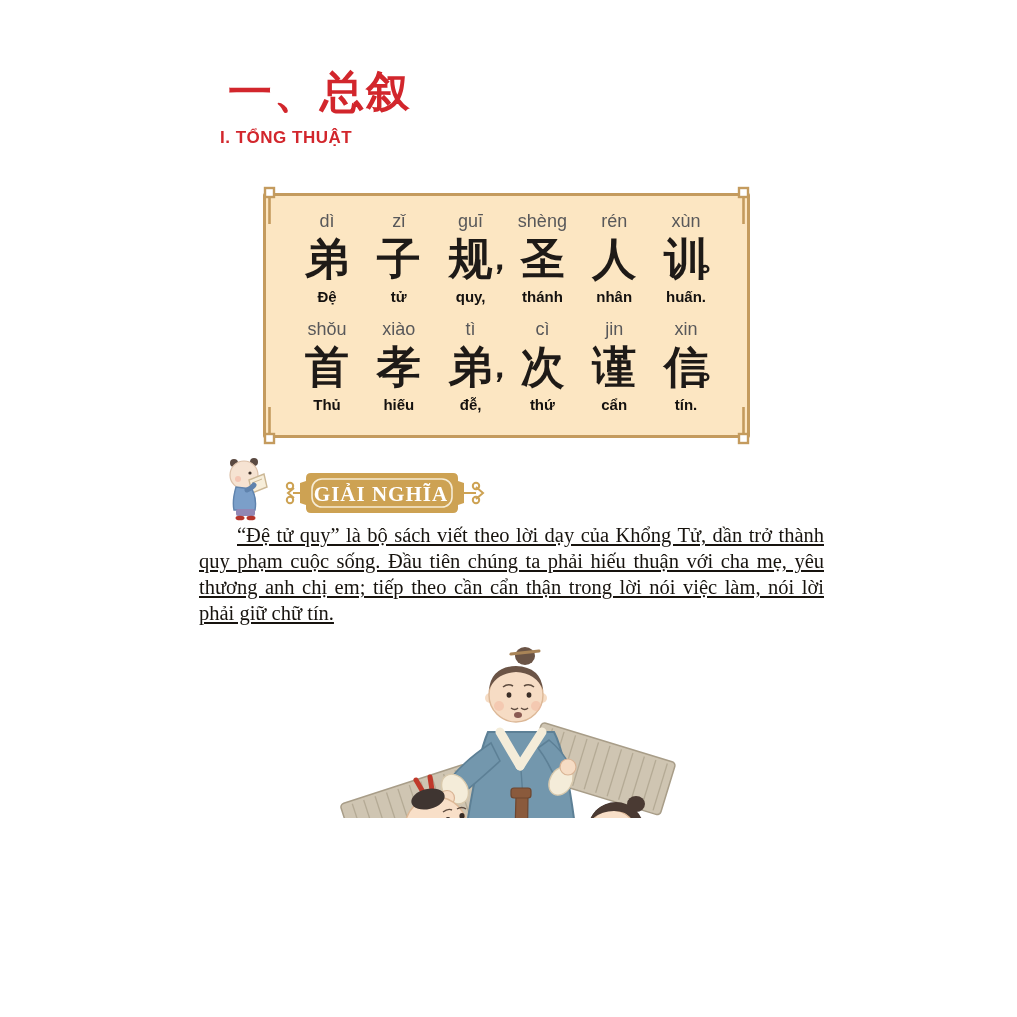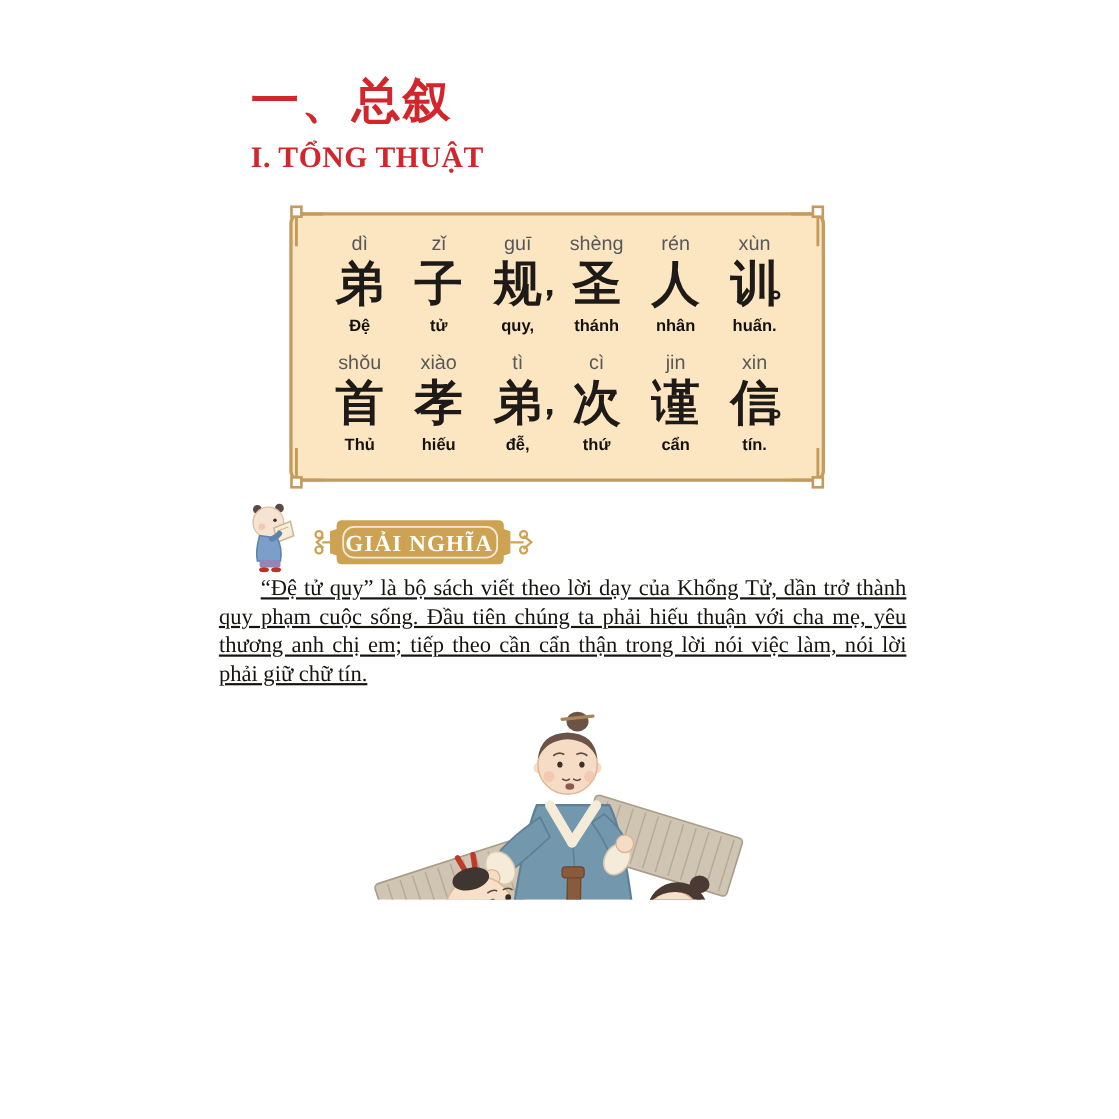--- a/index.html
+++ b/index.html
@@ -2,26 +2,26 @@
 <html><head>
 <meta charset="utf-8">
 <style>
   html,body{margin:0;padding:0;background:#ffffff;}
   #page{position:relative;width:1017px;height:818px;background:#ffffff;overflow:hidden;
         font-family:"Liberation Sans",sans-serif;}
 
   
   .title-zh{position:absolute;left:228px;top:68px;font-family:"DejaVu Serif",serif;
             font-size:44px;font-weight:700;color:#d2262c;letter-spacing:2px;line-height:1.1;}
-  .title-vi{position:absolute;left:228px;top:128px;font-size:27px;font-weight:800;
-            color:#d2262c;letter-spacing:.5px;font-family:Liberation Serif, serif;}
+  .title-vi{position:absolute;left:220px;top:128px;font-size:17px;font-weight:800;
+            color:#d2262c;letter-spacing:.5px;}
 
   
   .verse-box{position:absolute;left:263px;top:193px;width:487px;height:245px;
-             background:#fce6c2;border:3px solid #c49b5e;border-radius:10px;box-sizing:border-box;}
+             background:#fce6c2;border:3px solid #c49b5e;border-radius:2px;box-sizing:border-box;}
   .corner{position:absolute;width:38px;height:38px;pointer-events:none;}
   .corner svg{display:block;}
   .corner.tl{left:-10px;top:-10px;}
   .corner.tr{right:-10px;top:-10px;transform:scaleX(-1);}
   .corner.bl{left:-10px;bottom:-10px;transform:scaleY(-1);}
   .corner.br{right:-10px;bottom:-10px;transform:scale(-1,-1);}
 
   .stanza{display:flex;justify-content:space-between;padding:0 36px;}
   .stanza.first{padding-top:13px;}
   .stanza.second{margin-top:8px;}

